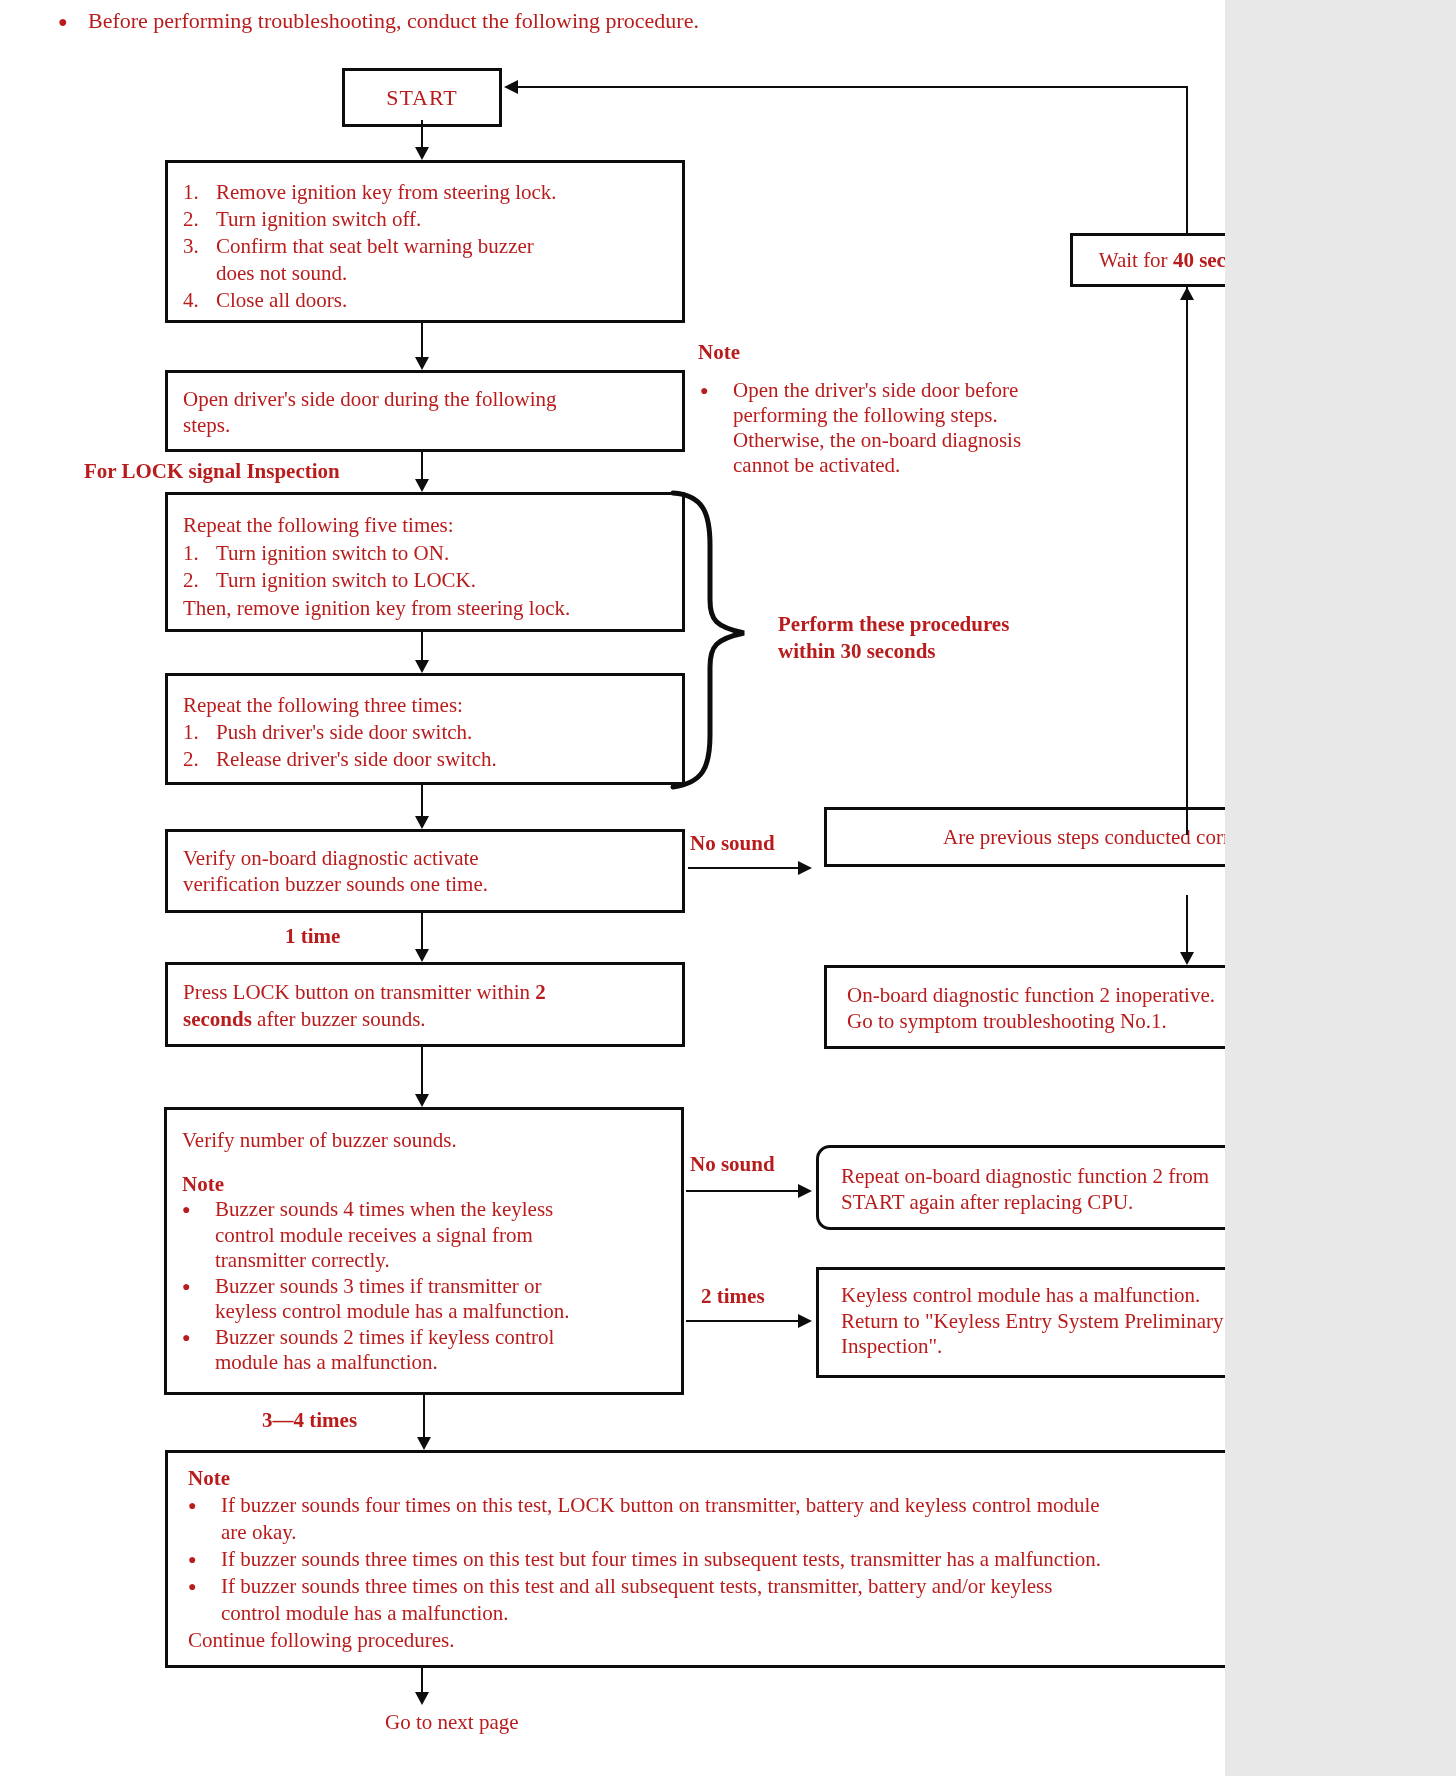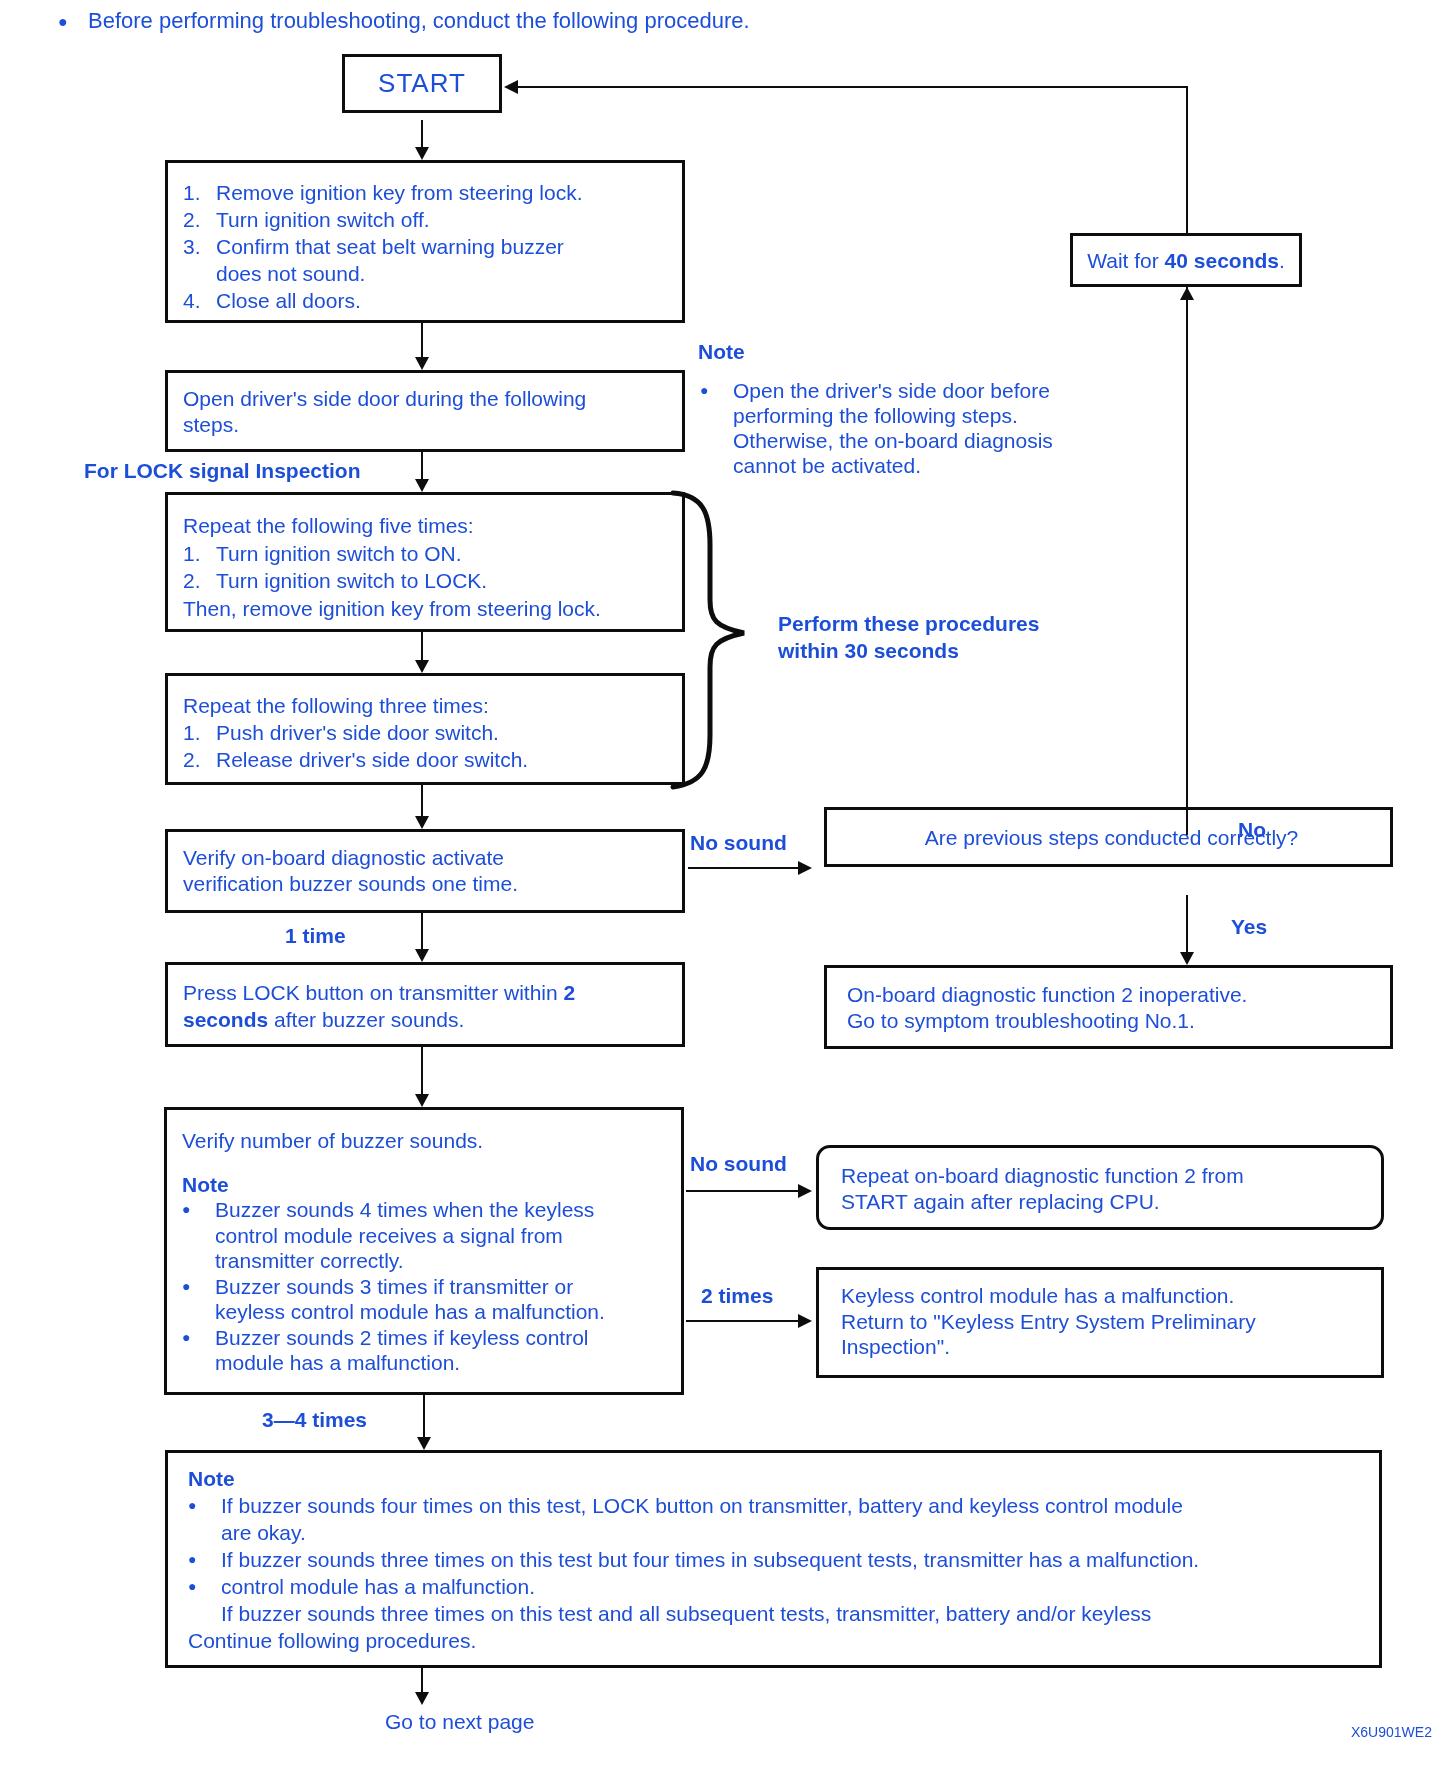--- a/index.html
+++ b/index.html
@@ -1,18 +1,18 @@
 <!DOCTYPE html>
 <html><head>
 <meta charset="utf-8">
 <style>
   html,body{margin:0;padding:0;background:#e8e8e8;}
   #canvas{
-    position:relative;width:1456px;height:1776px;background:#ffffff;
-    font-family:Liberation Sans, sans-serif;color:#1d4ed8;
+    position:relative;width:1225px;height:1776px;background:#ffffff;
+    font-family:Liberation Serif, serif;color:#b91c1c;
     overflow:hidden;
   }
   .box{
     position:absolute;border:3px solid #0d0d0d;background:#fff;
     font-size:21px;line-height:27px;box-sizing:border-box;
   }
   .abs{position:absolute;}
   .b{font-weight:bold;}
   .lbl{position:absolute;font-size:21px;font-weight:bold;white-space:nowrap;}
   .txt{position:absolute;font-size:21px;white-space:nowrap;margin-left:40px;}
@@ -37,21 +37,21 @@
 </style>
 </head>
 <body>
 
 <div id="canvas">
 
   <div id="header-row">
     <span class="hdot">●</span><span>Before performing troubleshooting, conduct the following procedure.</span>
   </div>
 
-  <div class="box center" style="left:342px;top:54px;width:160px;height:59px;font-size:26px;letter-spacing:1px;">
+  <div class="box center" style="left:342px;top:68px;width:160px;height:59px;font-size:22px;letter-spacing:1px;">
     <span>START</span>
   </div>
 
   <div class="hline" style="left:517px;top:86px;width:671px;"></div>
   <div class="vline" style="left:1186px;top:86px;height:147px;"></div>
   <div class="ah left" style="left:504px;top:80px;"></div>
 
   <div class="vline" style="left:421px;top:120px;height:28px;"></div>
   <div class="ah down" style="left:415px;top:147px;"></div>
 
@@ -215,22 +215,22 @@
     </div>
     <div class="brow">
       <span class="bdot">●</span>
       <div class="btxt">
         <div>If buzzer sounds three times on this test but four times in subsequent tests, transmitter has a malfunction.</div>
       </div>
     </div>
     <div class="brow">
       <span class="bdot">●</span>
       <div class="btxt">
+        <div>If buzzer sounds three times on this test and all subsequent tests, transmitter, battery and/or keyless</div>
         <div>control module has a malfunction.</div>
-        <div>If buzzer sounds three times on this test and all subsequent tests, transmitter, battery and/or keyless</div>
       </div>
     </div>
     <div class="row">Continue following procedures.</div>
   </div>
 
   <div class="vline" style="left:421px;top:1668px;height:25px;"></div>
   <div class="ah down" style="left:415px;top:1692px;"></div>
   <div class="txt" style="left:345px;top:1710px;">Go to next page</div>
 
   <div class="txt small" style="left:1311px;top:1724px;">X6U901WE2</div>

